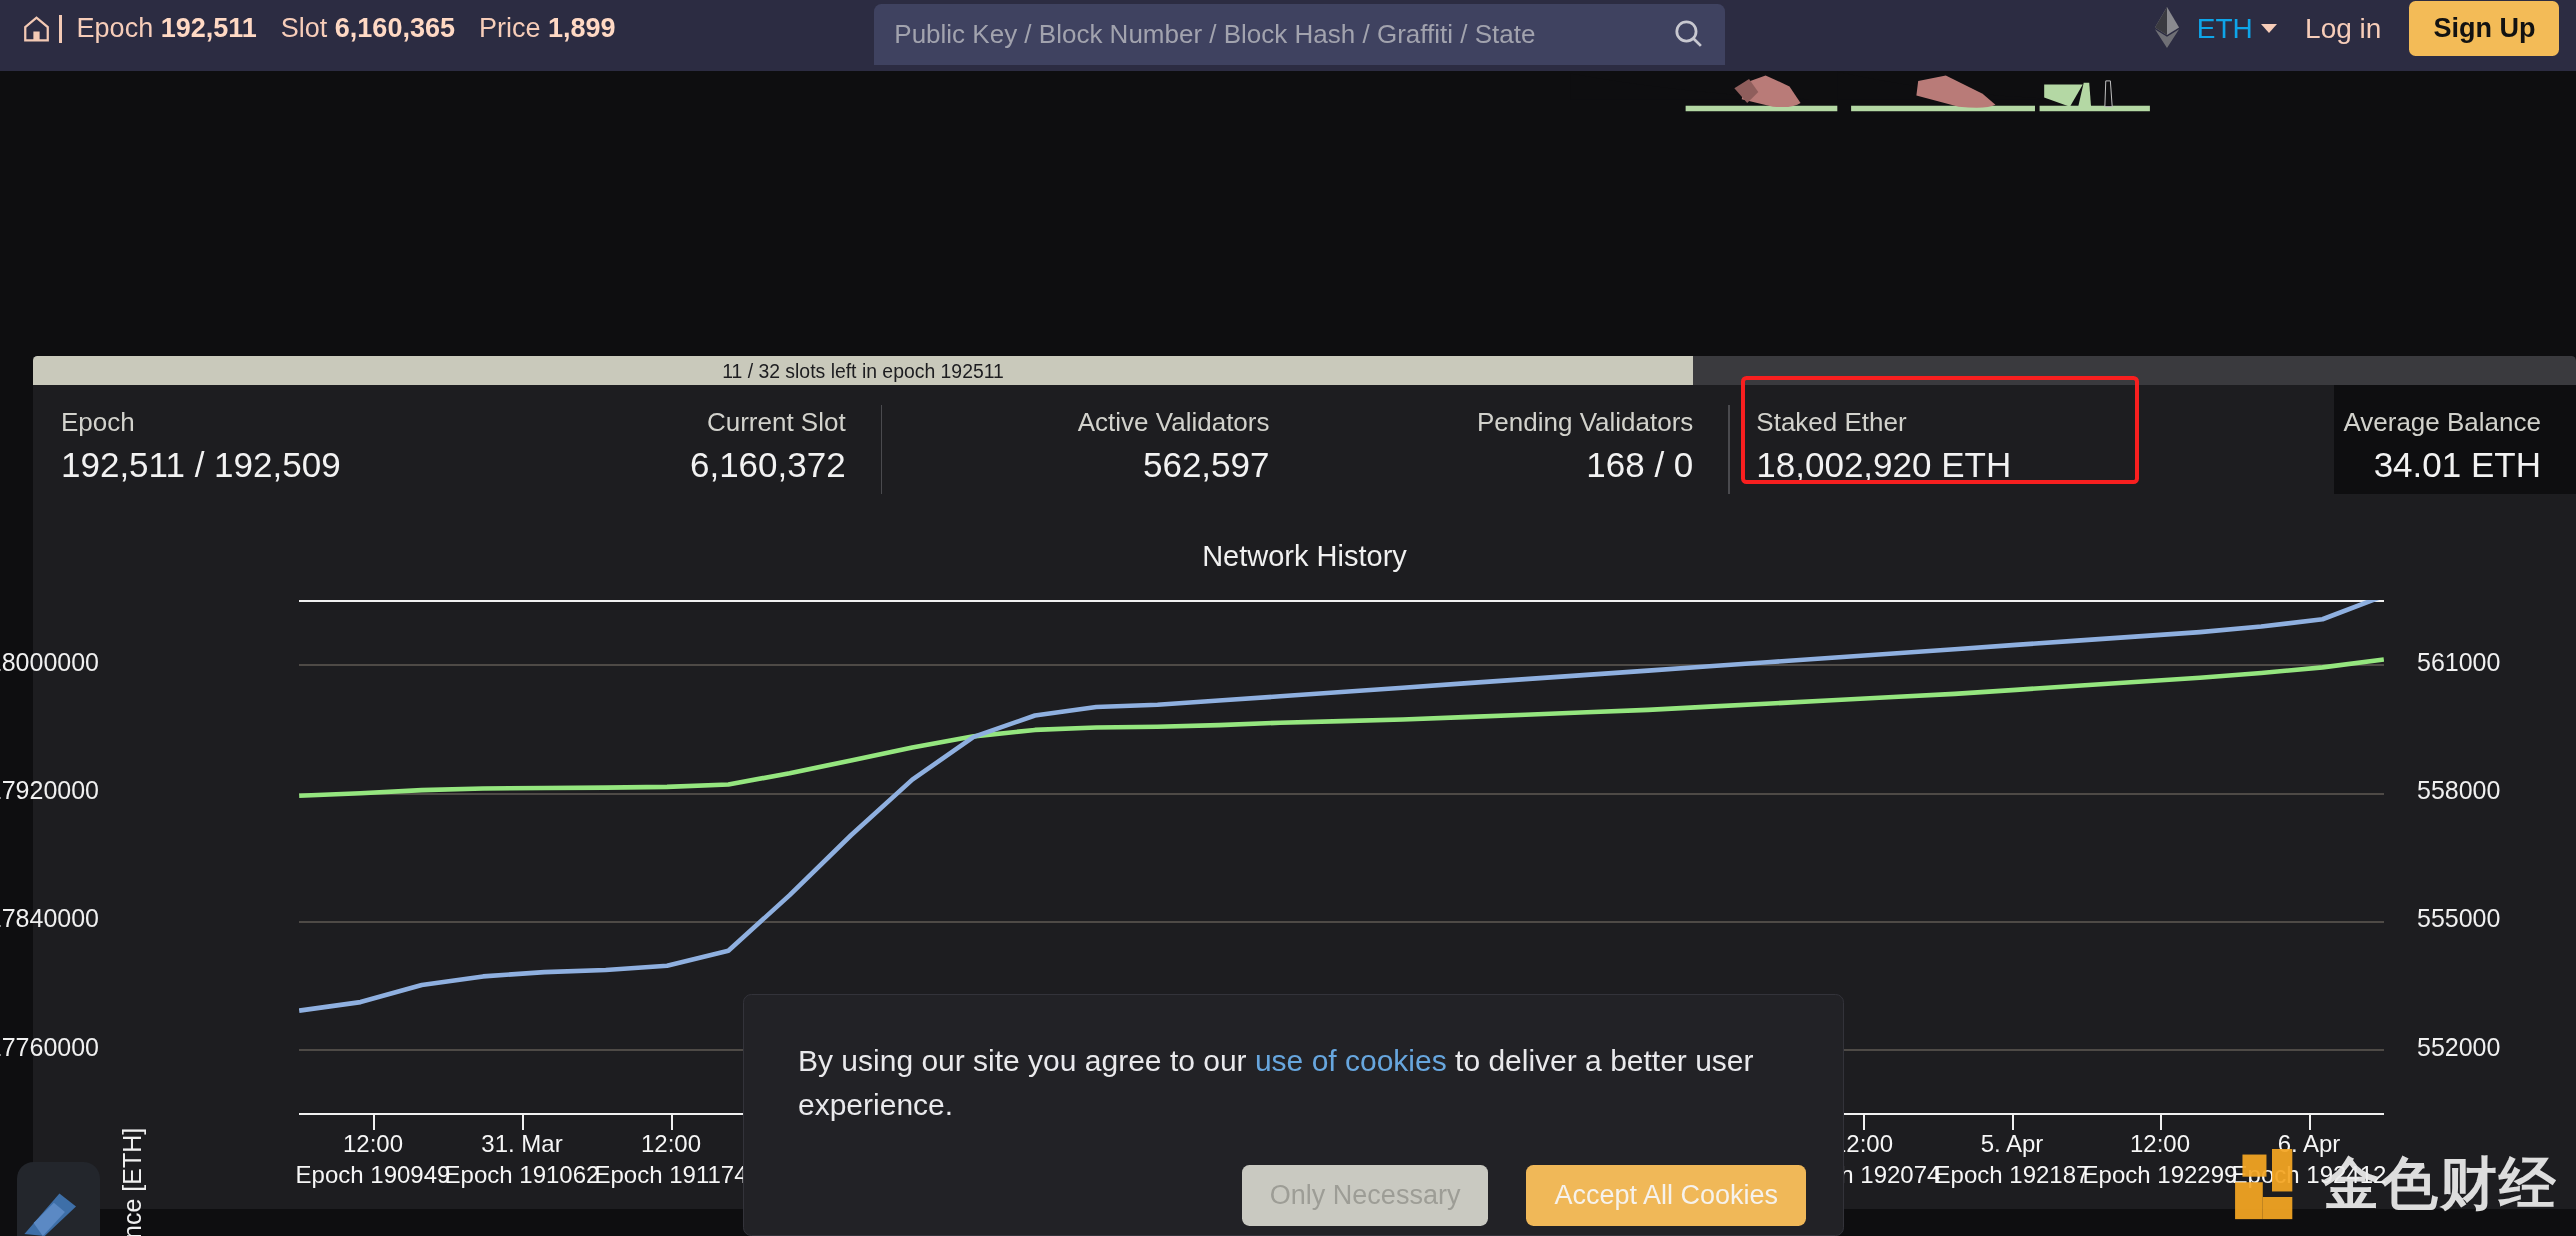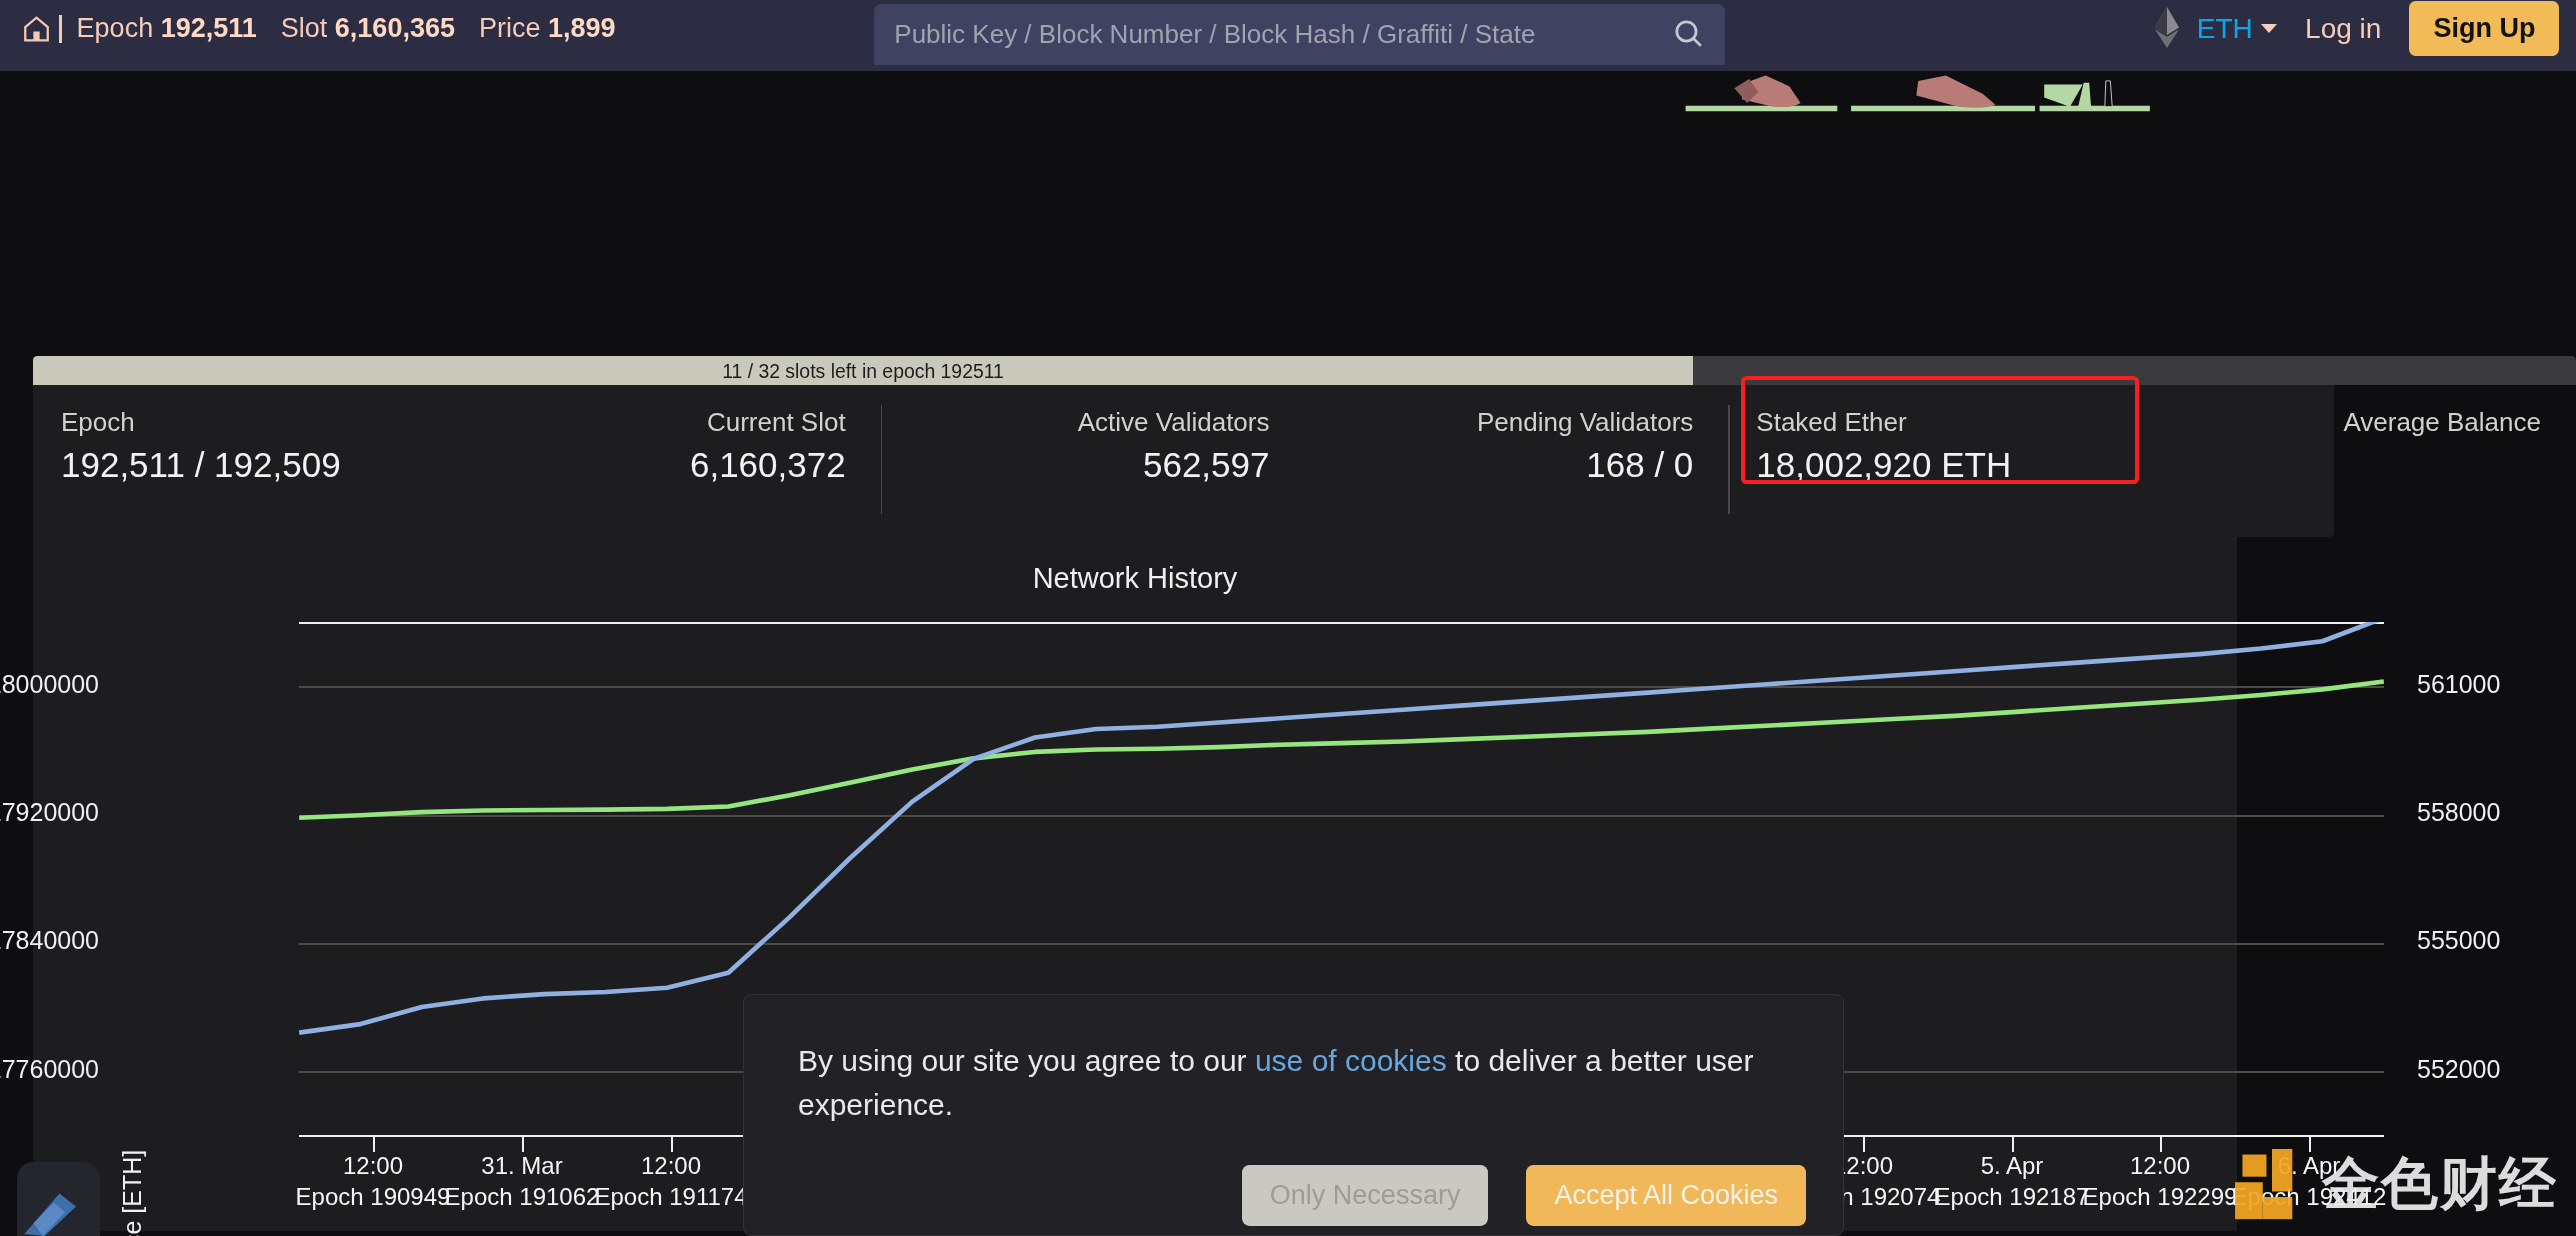--- a/index.html
+++ b/index.html
@@ -76,21 +76,21 @@
   .statcell.first .lbl, .statcell.first .val { text-align: left; padding-left: 28px; padding-right: 0; }
   .divider { position: absolute; left: 0; top: 20.3px; width: 1.8px; height: 109px; background: #4a4a4e; }
   .redbox {
     position: absolute; left: 1741px; top: 376px;
     width: 398px; height: 108px;
     border: 4.6px solid #f81f1f; border-radius: 5.5px;
     pointer-events: none; z-index: 5;
   }
 
   
-  .chart-area { position: absolute; left: 33px; top: 516px; width: 2204px; height: 715px; background: #1d1d20; }
+  .chart-area { position: absolute; left: 33px; top: 494px; width: 2543px; height: 715px; background: #1d1d20; }
   .chart-title { text-align: center; color: #f0f0f0; font-size: 29px; padding-top: 46px; }
   .plot { position: absolute; left: 266px; top: 106px; width: 2085px; height: 513px; }
   .gridline { position: absolute; left: 0; width: 2085px; height: 1.8px; background: #4e4a46; }
   .axis-line { position: absolute; left: 0; width: 2085px; height: 1.8px; background: #f0f0f0; }
   .ylabel-left {
     position: absolute; color: #f0f0f0; font-size: 25px;
     right: 2285px; width: 277px; text-align: right;
   }
   .ylabel-right { position: absolute; color: #f0f0f0; font-size: 25px; left: 2118px; }
   .axis-title-left {
@@ -213,20 +213,21 @@
       <div class="lbl">Pending Validators</div>
       <div class="val">168 / 0</div>
     </div>
     <div class="statcell">
       <div class="divider"></div>
       <div class="lbl" style="text-align:left;padding-left:28px;">Staked Ether</div>
       <div class="val" style="text-align:left;padding-left:28px;">18,002,920 ETH</div>
     </div>
     <div class="statcell">
       <div class="lbl">Average Balance</div>
+      <div class="val">34.01 ETH</div>
     </div>
   </div>
 </div>
 <div class="redbox"></div>
 
 <div class="chart-area">
   <div class="chart-title">Network History</div>
   <div class="axis-title-left">Balance [ETH]</div>
 
   <div class="plot" id="plot">

